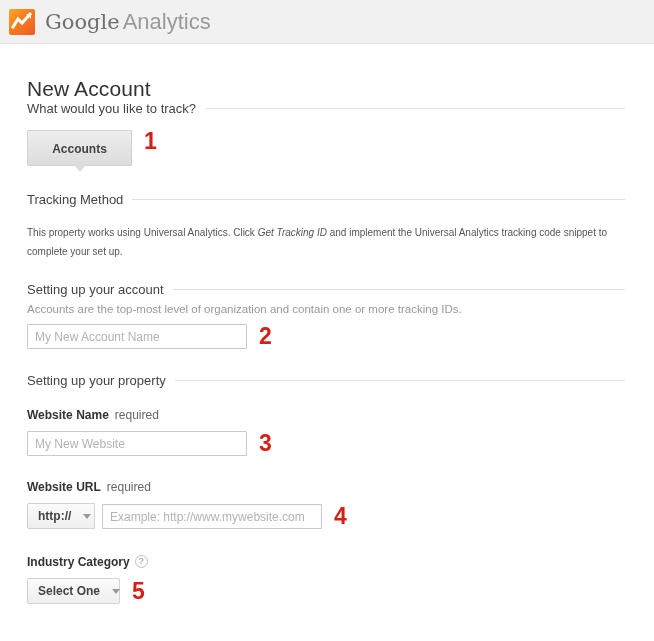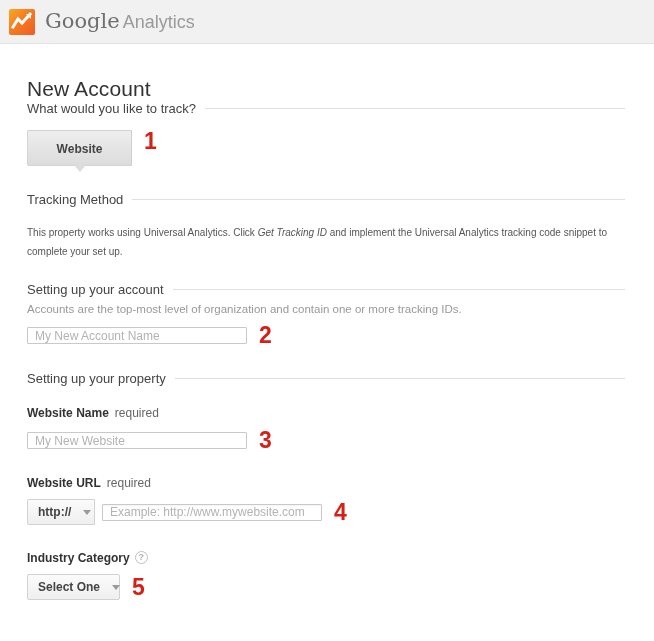--- a/index.html
+++ b/index.html
@@ -44,21 +44,21 @@
     line-height: 1;
   }
   .logo-google {
     font-family: "DejaVu Serif", serif;
     color: #6f6f6f;
     font-size: 21px;
   }
   .logo-analytics {
     font-family: "Liberation Sans", sans-serif;
     color: #9a9a9a;
-    font-size: 18px;
+    font-size: 22px;
     margin-left: 3px;
   }
 
   
   .page {
     padding: 0 0 0 27px;
     box-sizing: border-box;
   }
 
   .page-title {
@@ -171,21 +171,21 @@
     margin-top: 6px;
   }
 
   
   .input-row {
     display: flex;
     align-items: center;
     margin-top: 9px;
   }
   input.txt {
-    height: 17px;
+    height: 25px;
     box-sizing: border-box;
     border: 1px solid #c9c9c9;
     border-radius: 1px;
     font-size: 12px;
     font-family: "Liberation Sans", sans-serif;
     color: #333;
     padding: 0 7px;
     background: #fff;
     outline: none;
   }
@@ -219,21 +219,21 @@
   .sel .arrow {
     width: 0; height: 0;
     border-left: 4px solid transparent;
     border-right: 4px solid transparent;
     border-top: 5px solid #9a9a9a;
     margin-left: 12px;
   }
   .sel-proto { width: 68px; }
   .sel-industry { width: 93px; }
 
-  .url-group { display: flex; align-items: center; }
+  .url-group { display: flex; align-items: flex-end; }
   .url-group .sel-proto {
     border-radius: 2px 0 0 2px;
     margin-right: 7px;
   }
 
   
   .help-icon {
     display: inline-flex;
     align-items: center;
     justify-content: center;
@@ -274,21 +274,21 @@
   <h1 class="page-title">New Account</h1>
 
   <div class="section-head">
     <span class="sh-text">What would you like to track?</span>
     <span class="sh-rule"></span>
   </div>
 
   <div class="tab-row">
     <div class="tabs">
       <div class="tab tab-first">
-        <span>Website</span>
+        <span>Accounts</span>
         <span class="tab-caret"></span>
       </div>
     </div>
     <span class="marker">1</span>
   </div>
 
   <div class="section-head" style="margin-top:26px;">
     <span class="sh-text">Tracking Method</span>
     <span class="sh-rule"></span>
   </div>

